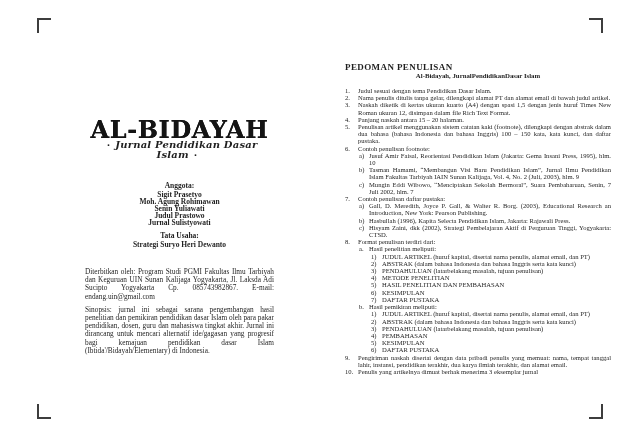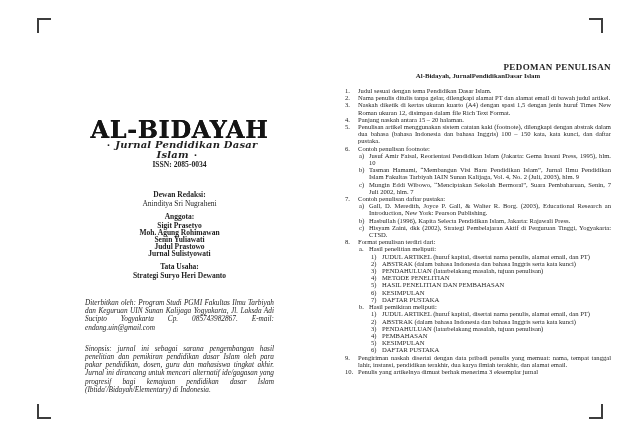--- a/index.html
+++ b/index.html
@@ -29,26 +29,26 @@
   .lp-sub .orn { font-style:normal; padding:0 5px; }
   .lp-vol  { font-weight:bold; font-size:7.6px; line-height:9px; }
   .lp-issn { font-weight:bold; font-size:7.6px; line-height:9px; }
 
   .ed-wrap { margin-top:22px; }
   .ed-block { margin-bottom:6px; }
   .ed-heading { font-weight:bold; font-size:7.5px; line-height:8px; margin-bottom:1px; }
   .ed-name { font-size:7.5px; line-height:7px; }
   .ed-name.bold { font-weight:bold; }
 
-  .lp-paras { margin-top:20px; text-align:justify; font-size:7.3px; line-height:8.2px;font-style:italic; }
-  .lp-para + .lp-para { margin-top:13px; }
+  .lp-paras { margin-top:20px; text-align:justify; font-size:7.3px; line-height:8.2px; }
+  .lp-para + .lp-para { margin-top:5px; }
 
   
   .right-page { position:absolute; left:345px; top:62px; width:266px; }
-  .rp-title { text-align:right; font-weight:bold; font-size:9px; line-height:10px; letter-spacing:0.4px; }
+  .rp-title { text-align:left; font-weight:bold; font-size:9px; line-height:10px; letter-spacing:0.4px; }
   .rp-sub   { text-align:center; font-weight:bold; font-size:6.8px; line-height:8px; }
   .rp-list  { margin-top:7px; font-size:6.6px; line-height:7.2px; }
   .row  { display:flex; }
   .num  { flex:0 0 13px; }
   .txt  { flex:1; text-align:justify; }
   .lvl1 { margin-left:14px; }
   .lvl1 .num { flex:0 0 10px; }
   .lvl2 { margin-left:26px; }
   .lvl2 .num { flex:0 0 11px; }
 </style>
@@ -58,27 +58,22 @@
 <div class="sheet">
 
   <div class="cropmark cm-tl"></div>
   <div class="cropmark cm-tr"></div>
   <div class="cropmark cm-bl"></div>
   <div class="cropmark cm-br"></div>
 
   <div class="left-page">
     <div class="lp-title">AL-BIDAYAH</div>
     <div class="lp-sub"><span class="orn">·</span><span>Jurnal Pendidikan Dasar Islam</span><span class="orn">·</span></div>
-    <div class="lp-issn">ISSN: 2085-0034</div>
 
     <div class="ed-wrap">
-      <div class="ed-block">
-        <div class="ed-heading">Dewan Redaksi:</div>
-        <div class="ed-name">Aninditya Sri Nugraheni</div>
-      </div>
       <div class="ed-block">
         <div class="ed-heading">Anggota:</div>
         <div class="ed-name bold">Sigit Prasetyo</div>
         <div class="ed-name bold">Moh. Agung Rohimawan</div>
         <div class="ed-name bold">Senin Yuliawati</div>
         <div class="ed-name bold">Judul Prastowo</div>
         <div class="ed-name bold">Jurnal Sulistyowati</div>
       </div>
       <div class="ed-block">
         <div class="ed-heading">Tata Usaha:</div>

